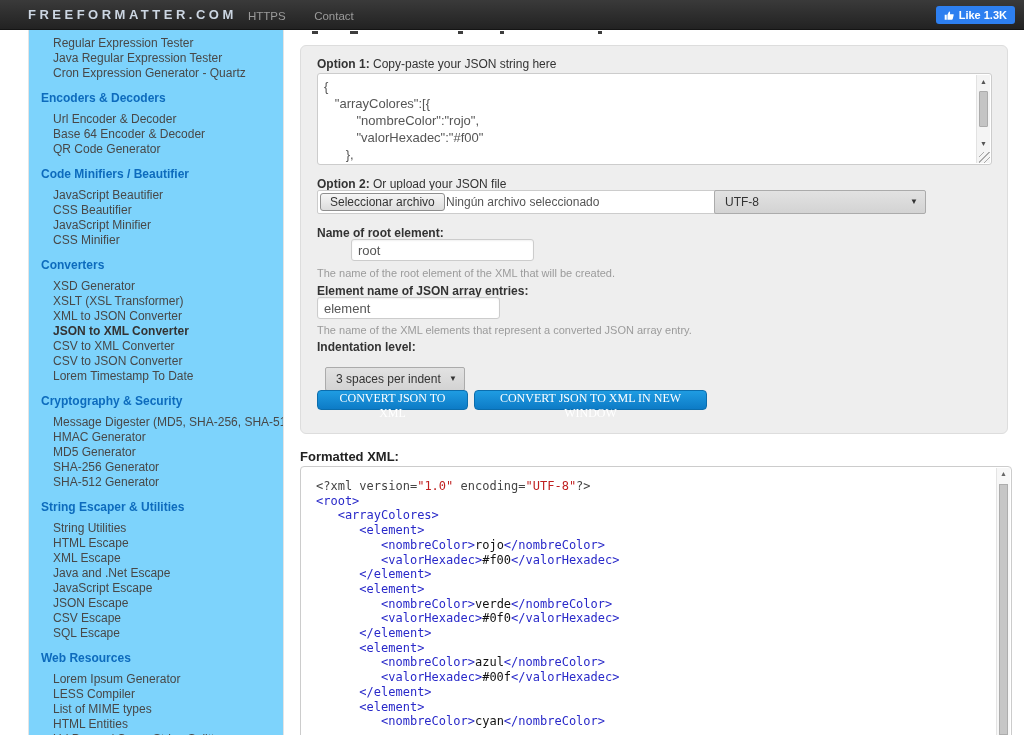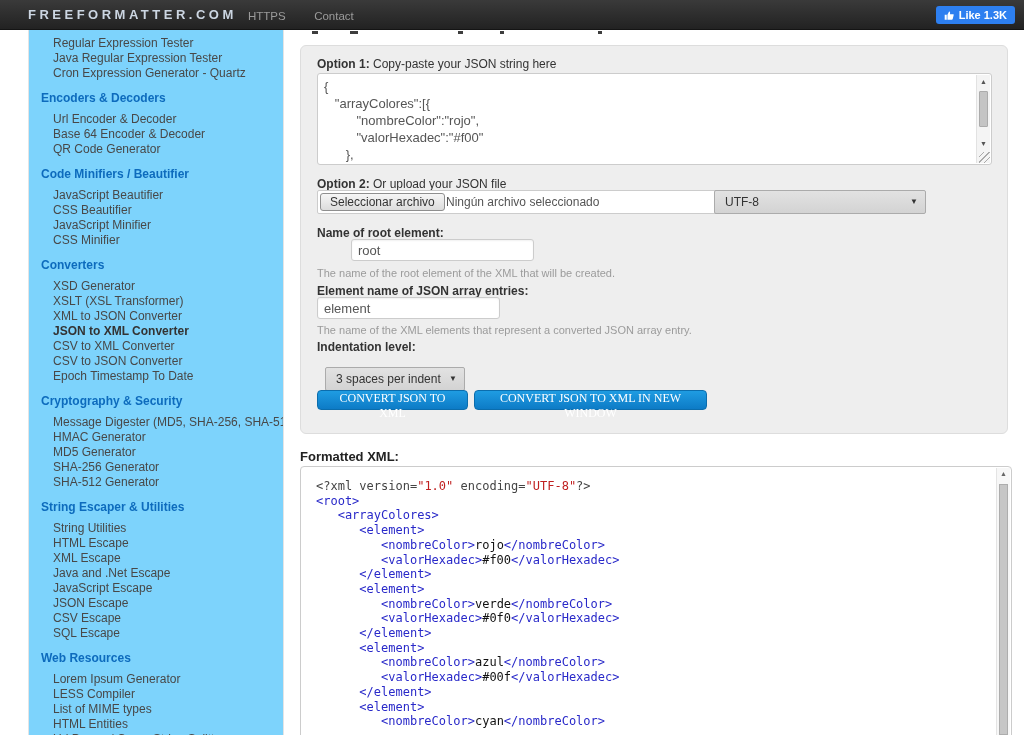--- a/index.html
+++ b/index.html
@@ -140,21 +140,21 @@
         <div class="side-item">CSS Minifier</div>
       </div>
       <div class="side-section">
         <div class="side-heading">Converters</div>
         <div class="side-item">XSD Generator</div>
         <div class="side-item">XSLT (XSL Transformer)</div>
         <div class="side-item">XML to JSON Converter</div>
         <div class="side-item active">JSON to XML Converter</div>
         <div class="side-item">CSV to XML Converter</div>
         <div class="side-item">CSV to JSON Converter</div>
-        <div class="side-item">Epoch Timestamp To Date</div>
+        <div class="side-item">Lorem Timestamp To Date</div>
       </div>
       <div class="side-section">
         <div class="side-heading">Cryptography &amp; Security</div>
         <div class="side-item">Message Digester (MD5, SHA-256, SHA-512)</div>
         <div class="side-item">HMAC Generator</div>
         <div class="side-item">MD5 Generator</div>
         <div class="side-item">SHA-256 Generator</div>
         <div class="side-item">SHA-512 Generator</div>
       </div>
       <div class="side-section">

